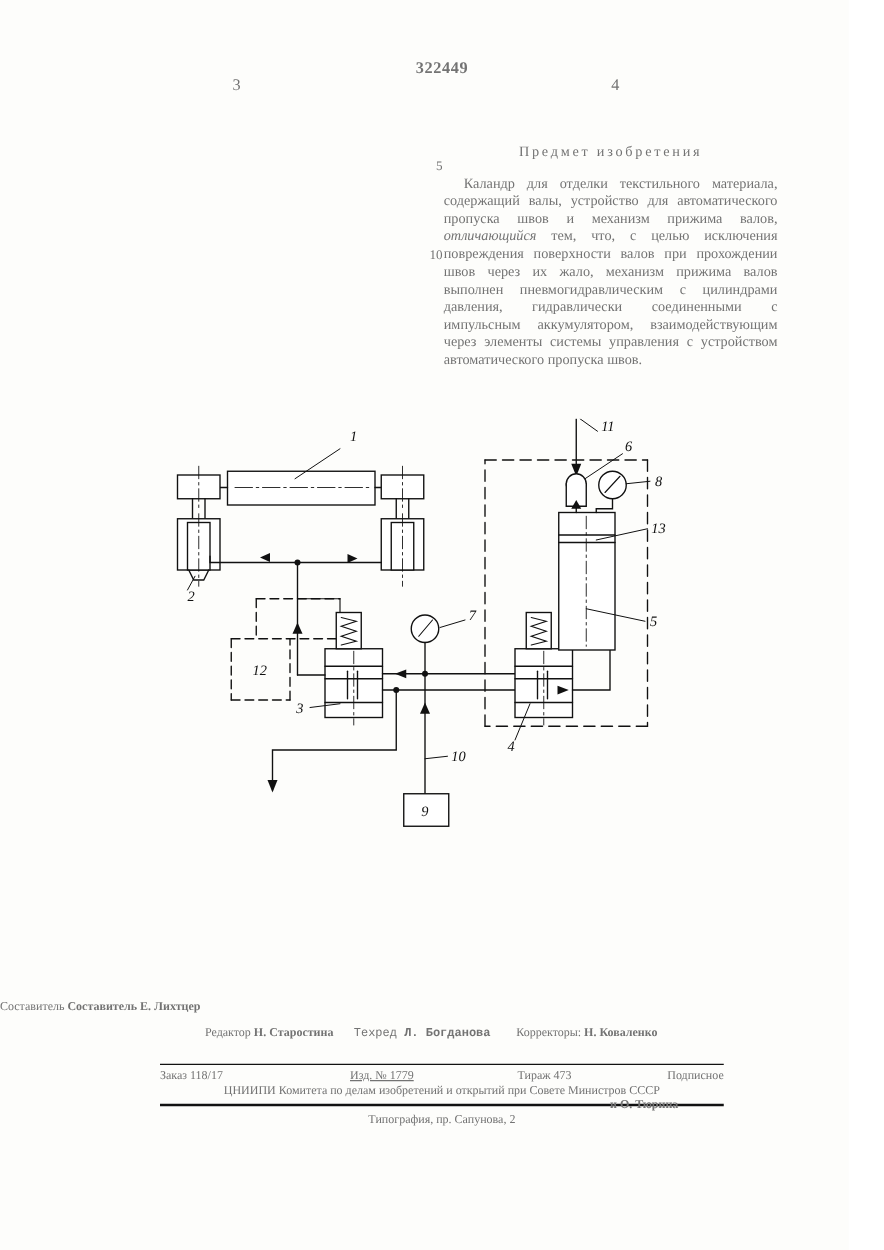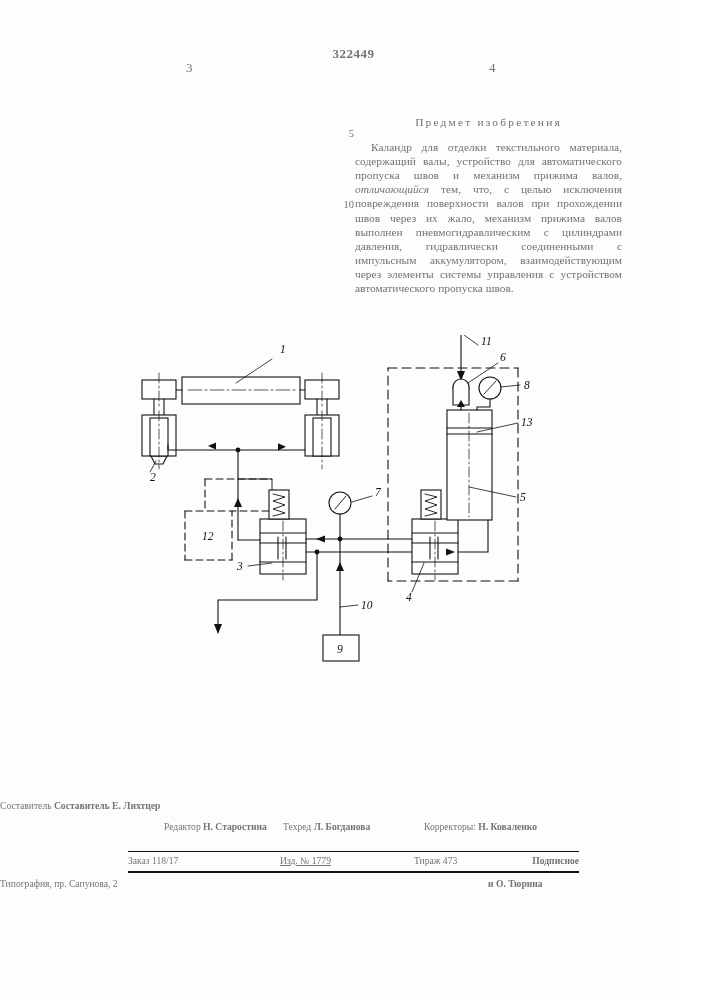--- a/index.html
+++ b/index.html
@@ -91,43 +91,43 @@
   .f-compiler {
     text-align: left;
     margin-bottom: 9px;
   }
   .f-row {
     position: relative;
     height: 26px;
     margin: 0 128px 0 128px;
   }
   .f-editor { position: absolute; left: 0;    top: 0; margin-left: 36px; }
-  .f-tech   { position: absolute; left: 155px; top: 0; }
-  .f-corr   { position: absolute; left: 296px; top: 0; white-space: nowrap; text-align: center;}
+  .f-tech   { position: absolute; left: 155px; top: 0; font-family: Liberation Mono, monospace; }
+  .f-corr   { position: absolute; left: 285px; top: 0; white-space: nowrap; text-align: center;}
   .f-corr2  { position: absolute; left: 360px; top: 12px; white-space: nowrap; margin-top: 45px;}
   .bold { font-weight: bold; }
 
   .rule {
     margin: 4px 128px 0 128px;
     border-top: 1.3px solid #111;
   }
   .rule.thick { border-top: 2px solid #111; }
 
   .f-line2 {
     position: relative;
     height: 12px;
     margin: 3px 128px 0 128px;
   }
   .f-order  { position: absolute; left: 0;   top: 0; font-family: Liberation Serif, serif; }
   .f-izd    { position: absolute; left: 152px; top: 0; text-decoration: underline; }
   .f-tirazh { position: absolute; left: 286px; top: 0; }
-  .f-podp   { position: absolute; right: 0;  top: 0; font-weight: bold; }
+  .f-podp   { position: absolute; right: 0;  top: 0; }
 
   .f-centered { text-align: center; margin: 0 100px; }
-  .f-typo { text-align: left; margin-top: 5px; }
+  .f-typo { text-align: center; margin-top: 5px; }
 </style>
 </head>
 <body>
 
 <div class="page">
 
   <div class="patent-number">322449</div>
   <div class="col-num left">3</div>
   <div class="col-num right">4</div>
 
@@ -302,19 +302,20 @@
 
     <div class="rule"></div>
 
     <div class="f-line2">
       <div class="f-order">Заказ 118/17</div>
       <div class="f-izd">Изд. № 1779</div>
       <div class="f-tirazh">Тираж 473</div>
       <div class="f-podp">Подписное</div>
     </div>
 
+    <div class="f-centered">ЦНИИПИ Комитета по делам изобретений и открытий при Совете Министров СССР</div>
 
     <div class="rule thick"></div>
 
     <div class="f-typo">Типография, пр. Сапунова, 2</div>
   </div>
 
 </div>
 
 </body></html>

